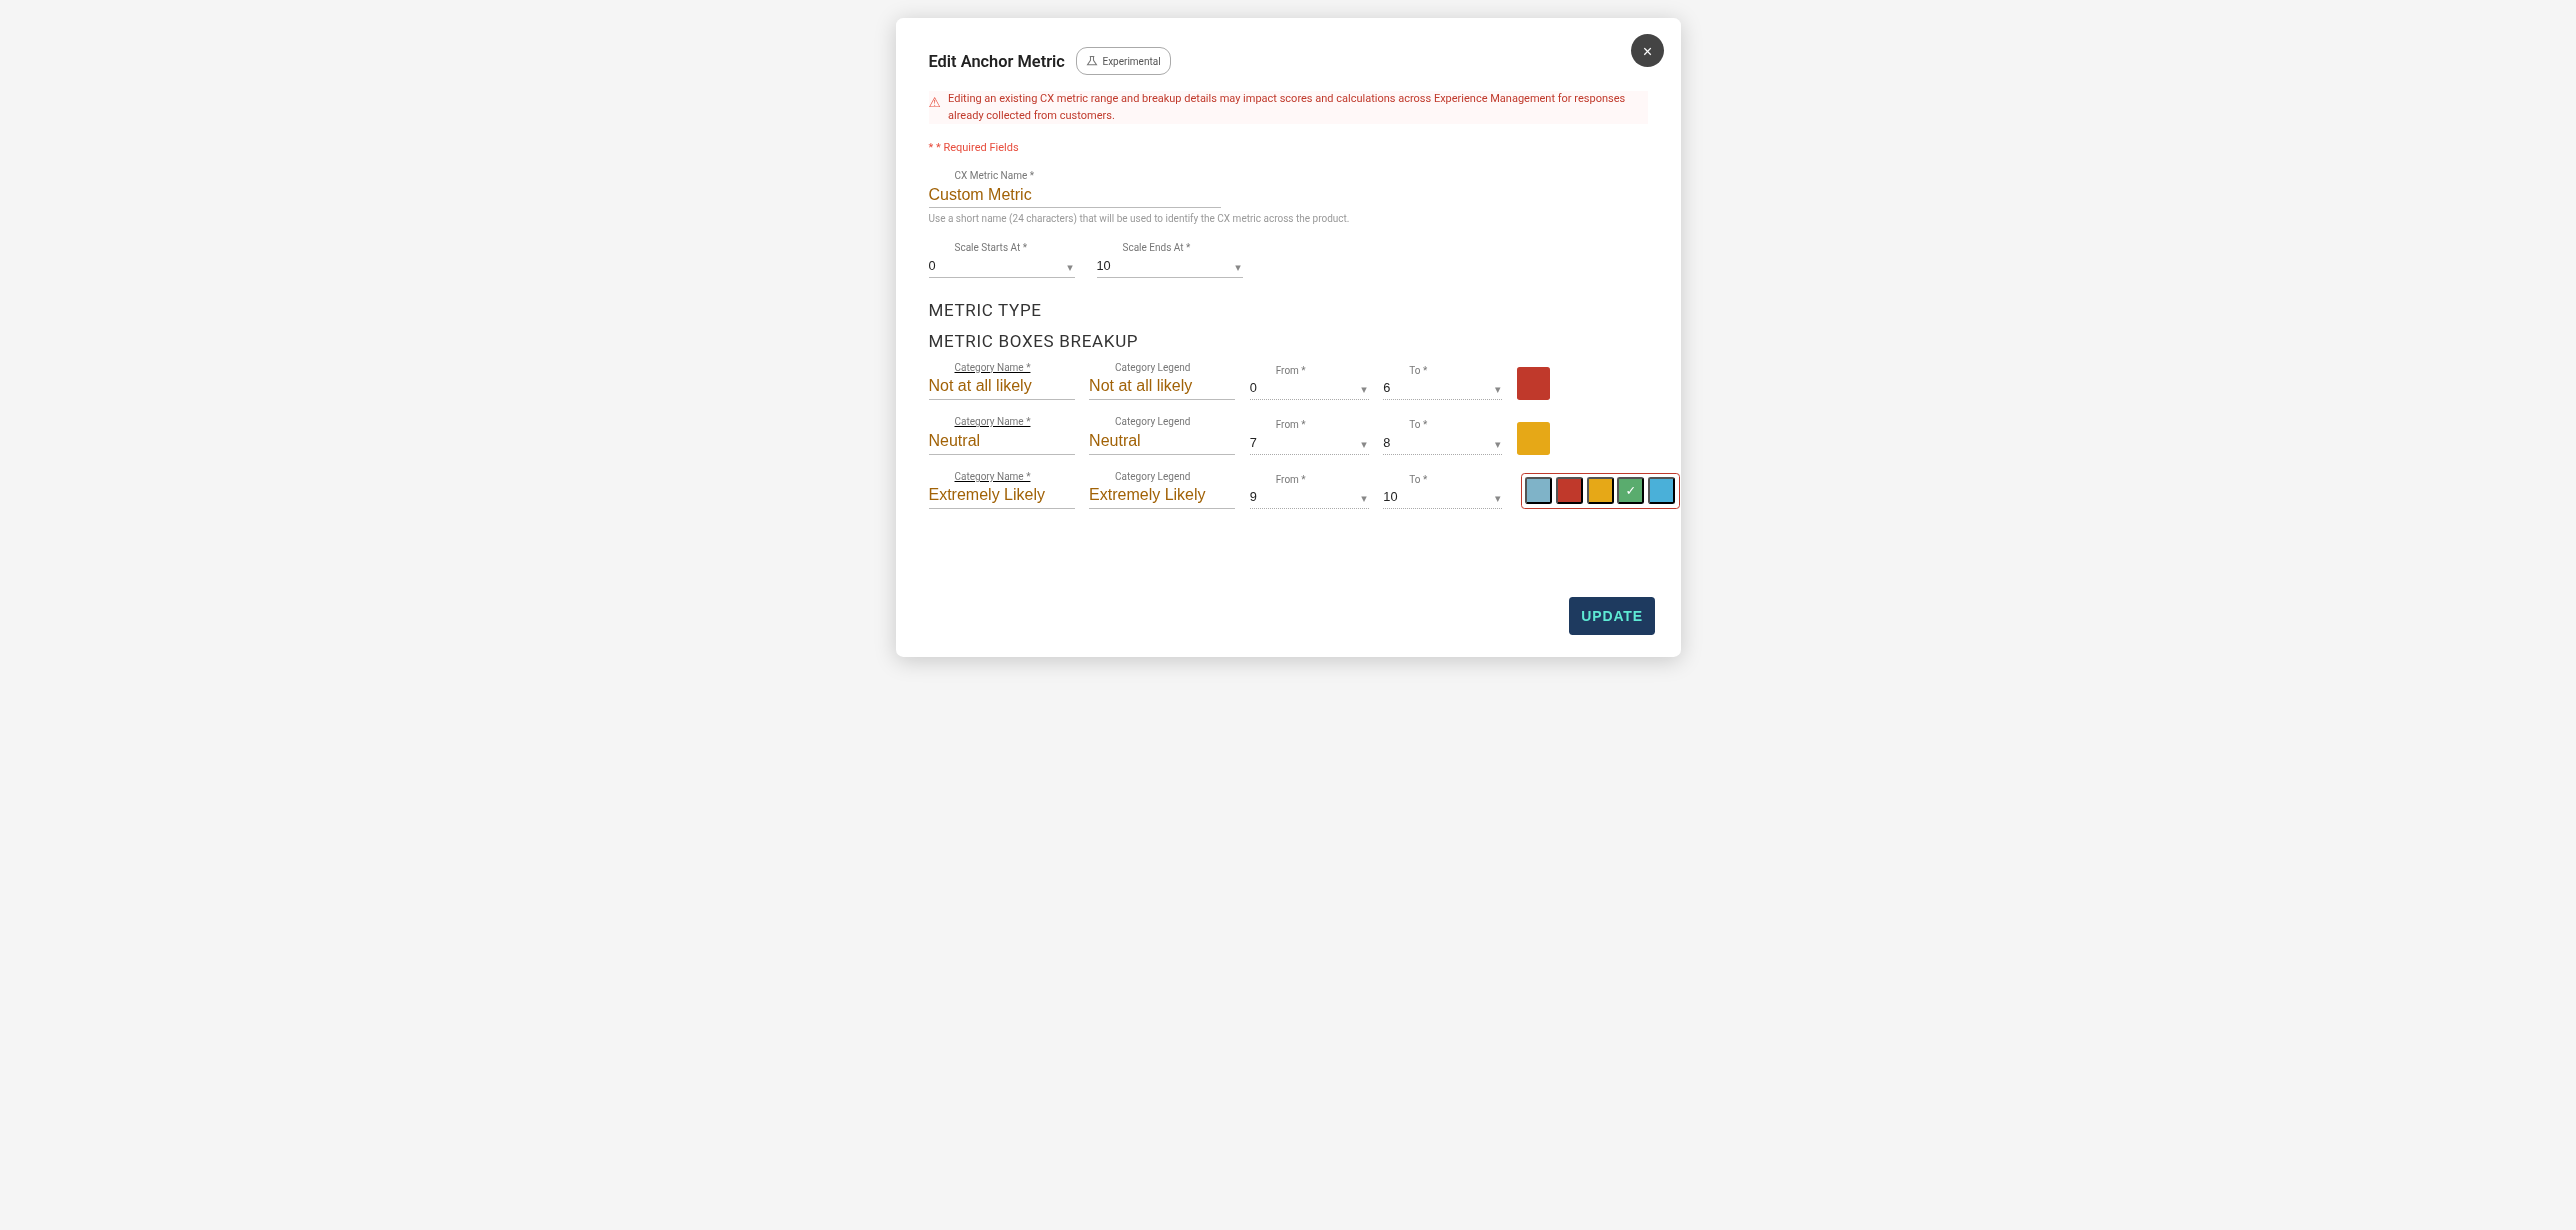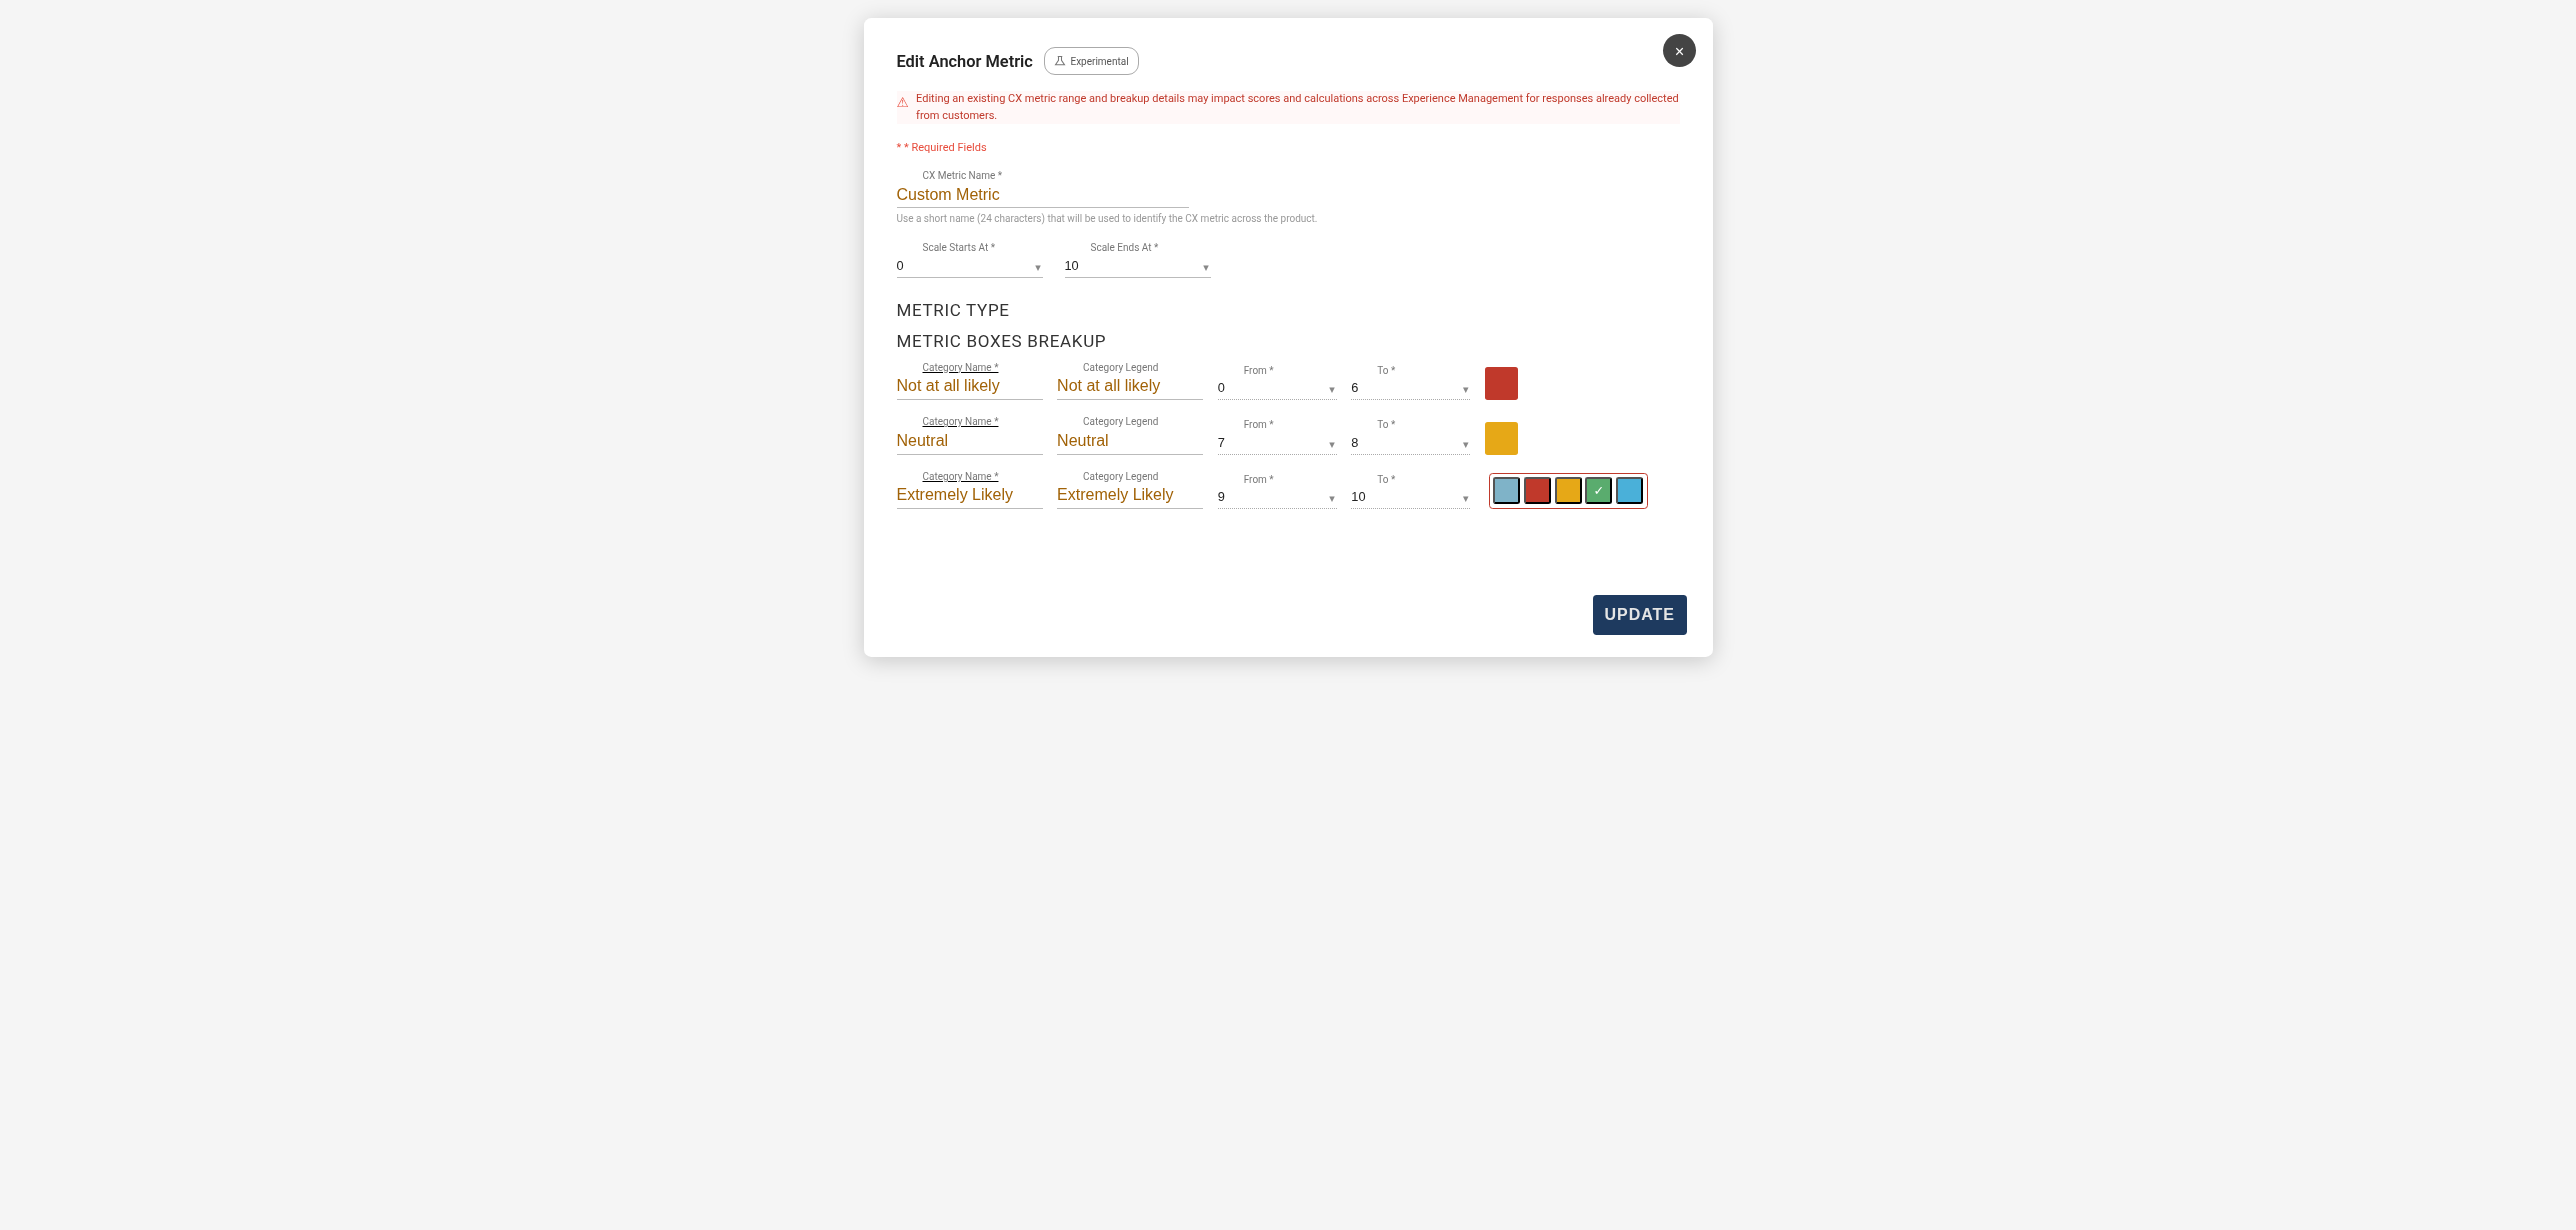--- a/index.html
+++ b/index.html
@@ -9,21 +9,21 @@
       min-height: 100vh;
       display: flex;
       align-items: flex-start;
       justify-content: center;
       padding: 18px;
     }
     .modal {
       background: #fff;
       border-radius: 7.3px;
       box-shadow: 0 3.7px 22px rgba(0,0,0,0.18);
-      width: 849px;
+      width: 785px;
       min-height: 639px;
       position: relative;
       padding: 29px 33px 73px 33px;
     }
     .modal-header {
       display: flex;
       align-items: center;
       gap: 11px;
       margin-bottom: 16.4px;
     }
@@ -203,25 +203,25 @@
       display: flex;
       align-items: center;
       justify-content: center;
       font-size: 12.8px;
     }
     .update-btn {
       position: absolute;
       bottom: 22px;
       right: 25.6px;
       background: #1e3a5f;
-      color: #e5e5e5;
+      color: #5eead4;
       border: none;
       border-radius: 3.7px;
       padding: 11px 12px;
-      font-size: 16px;
+      font-size: 14px;
       font-weight: 700;
       letter-spacing: 0.06em;
       cursor: pointer;
     }
     .dotted-select {
       border-bottom: 1.8px dotted #aaa !important;
     }
   </style>
 </head>
 <body>

